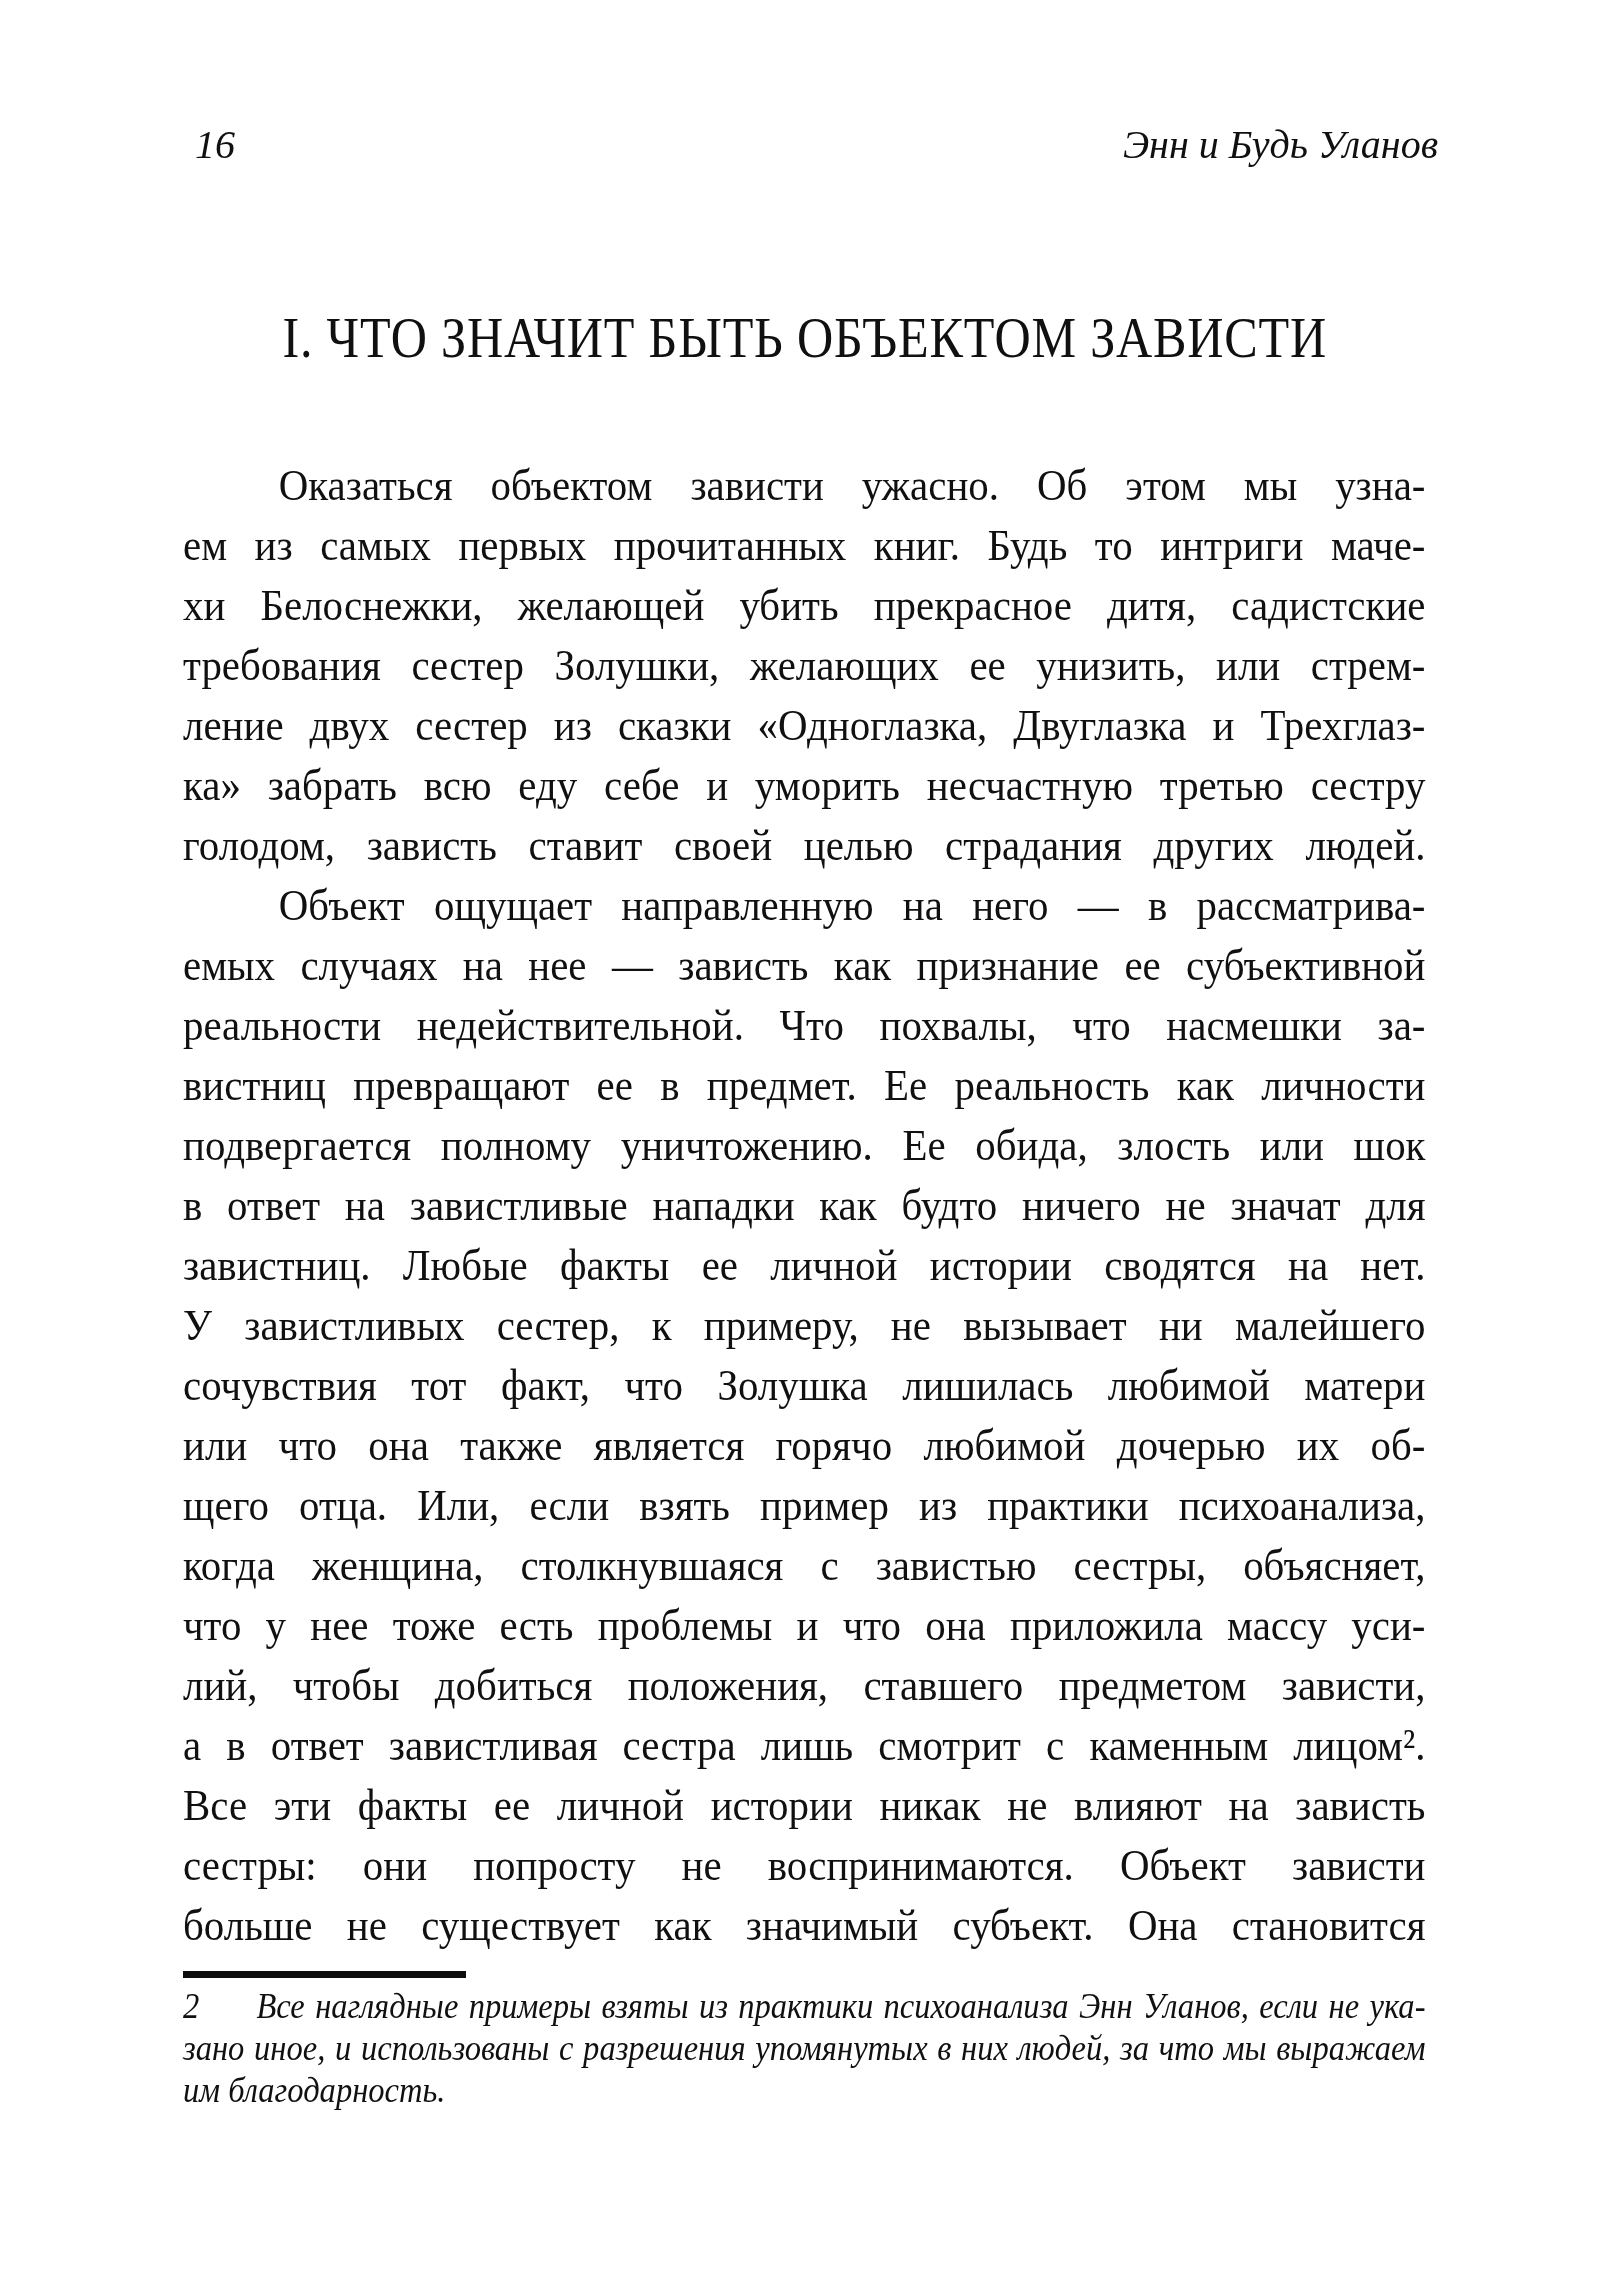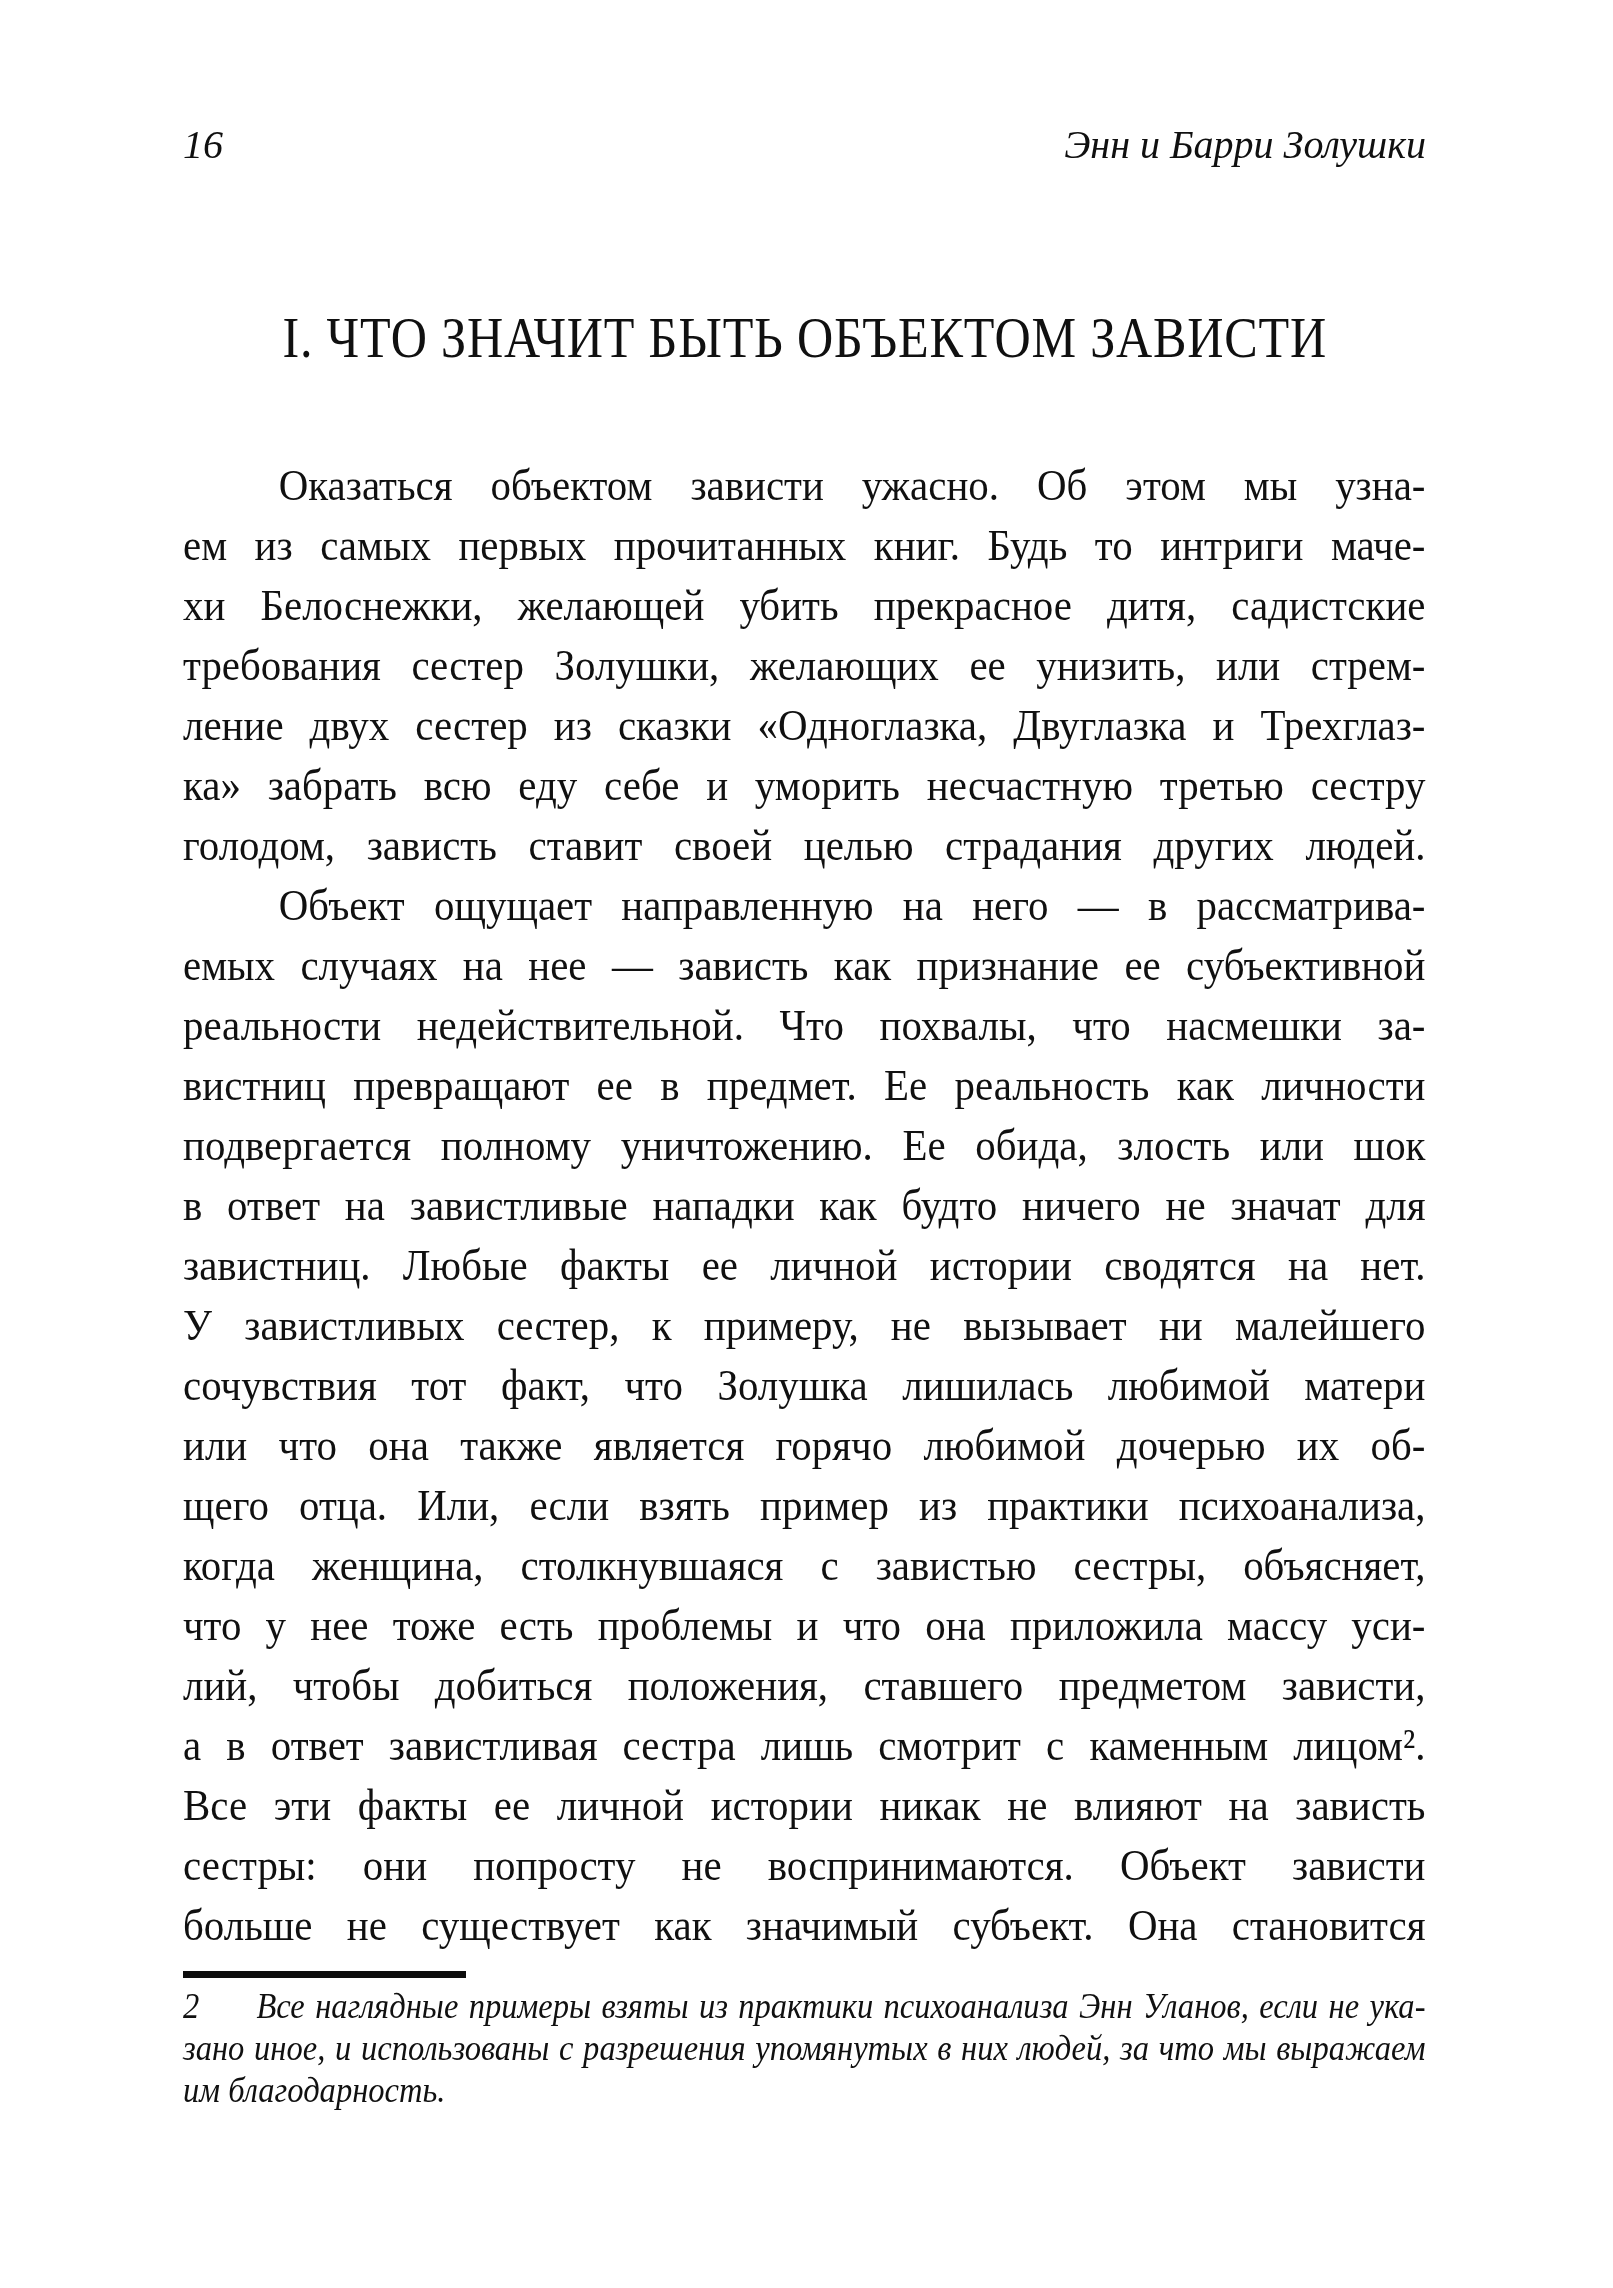--- a/index.html
+++ b/index.html
@@ -12,21 +12,21 @@
     overflow: hidden;
   }
   .page {
     position: absolute; inset: 0;
     background: #ffffff;
   }
 
   
   .running-header {
     position: absolute;
-    left: 183px; top: 123px;
+    left: 195px; top: 123px;
     width: 1243px;
     display: flex;
     justify-content: space-between;
     align-items: baseline;
     font-style: italic;
     font-size: 40px;
     line-height: 44px;
   }
 
   
@@ -91,21 +91,21 @@
     font-style: italic;
   }
 </style>
 </head>
 <body>
 
 <div class="page">
 
   <header class="running-header">
     <span class="pagenum">16</span>
-    <span class="runhead">Энн и Барри Золушки</span>
+    <span class="runhead">Энн и Будь Уланов</span>
   </header>
 
   <h1 class="chapter-title">I. ЧТО ЗНАЧИТ БЫТЬ ОБЪЕКТОМ ЗАВИСТИ</h1>
 
   <main class="body-text">
     <section class="paragraph">
         <div class="line first">Оказаться объектом зависти ужасно. Об этом мы узна-</div>
         <div class="line">ем из самых первых прочитанных книг. Будь то интриги маче-</div>
         <div class="line">хи Белоснежки, желающей убить прекрасное дитя, садистские</div>
         <div class="line">требования сестер Золушки, желающих ее унизить, или стрем-</div>

